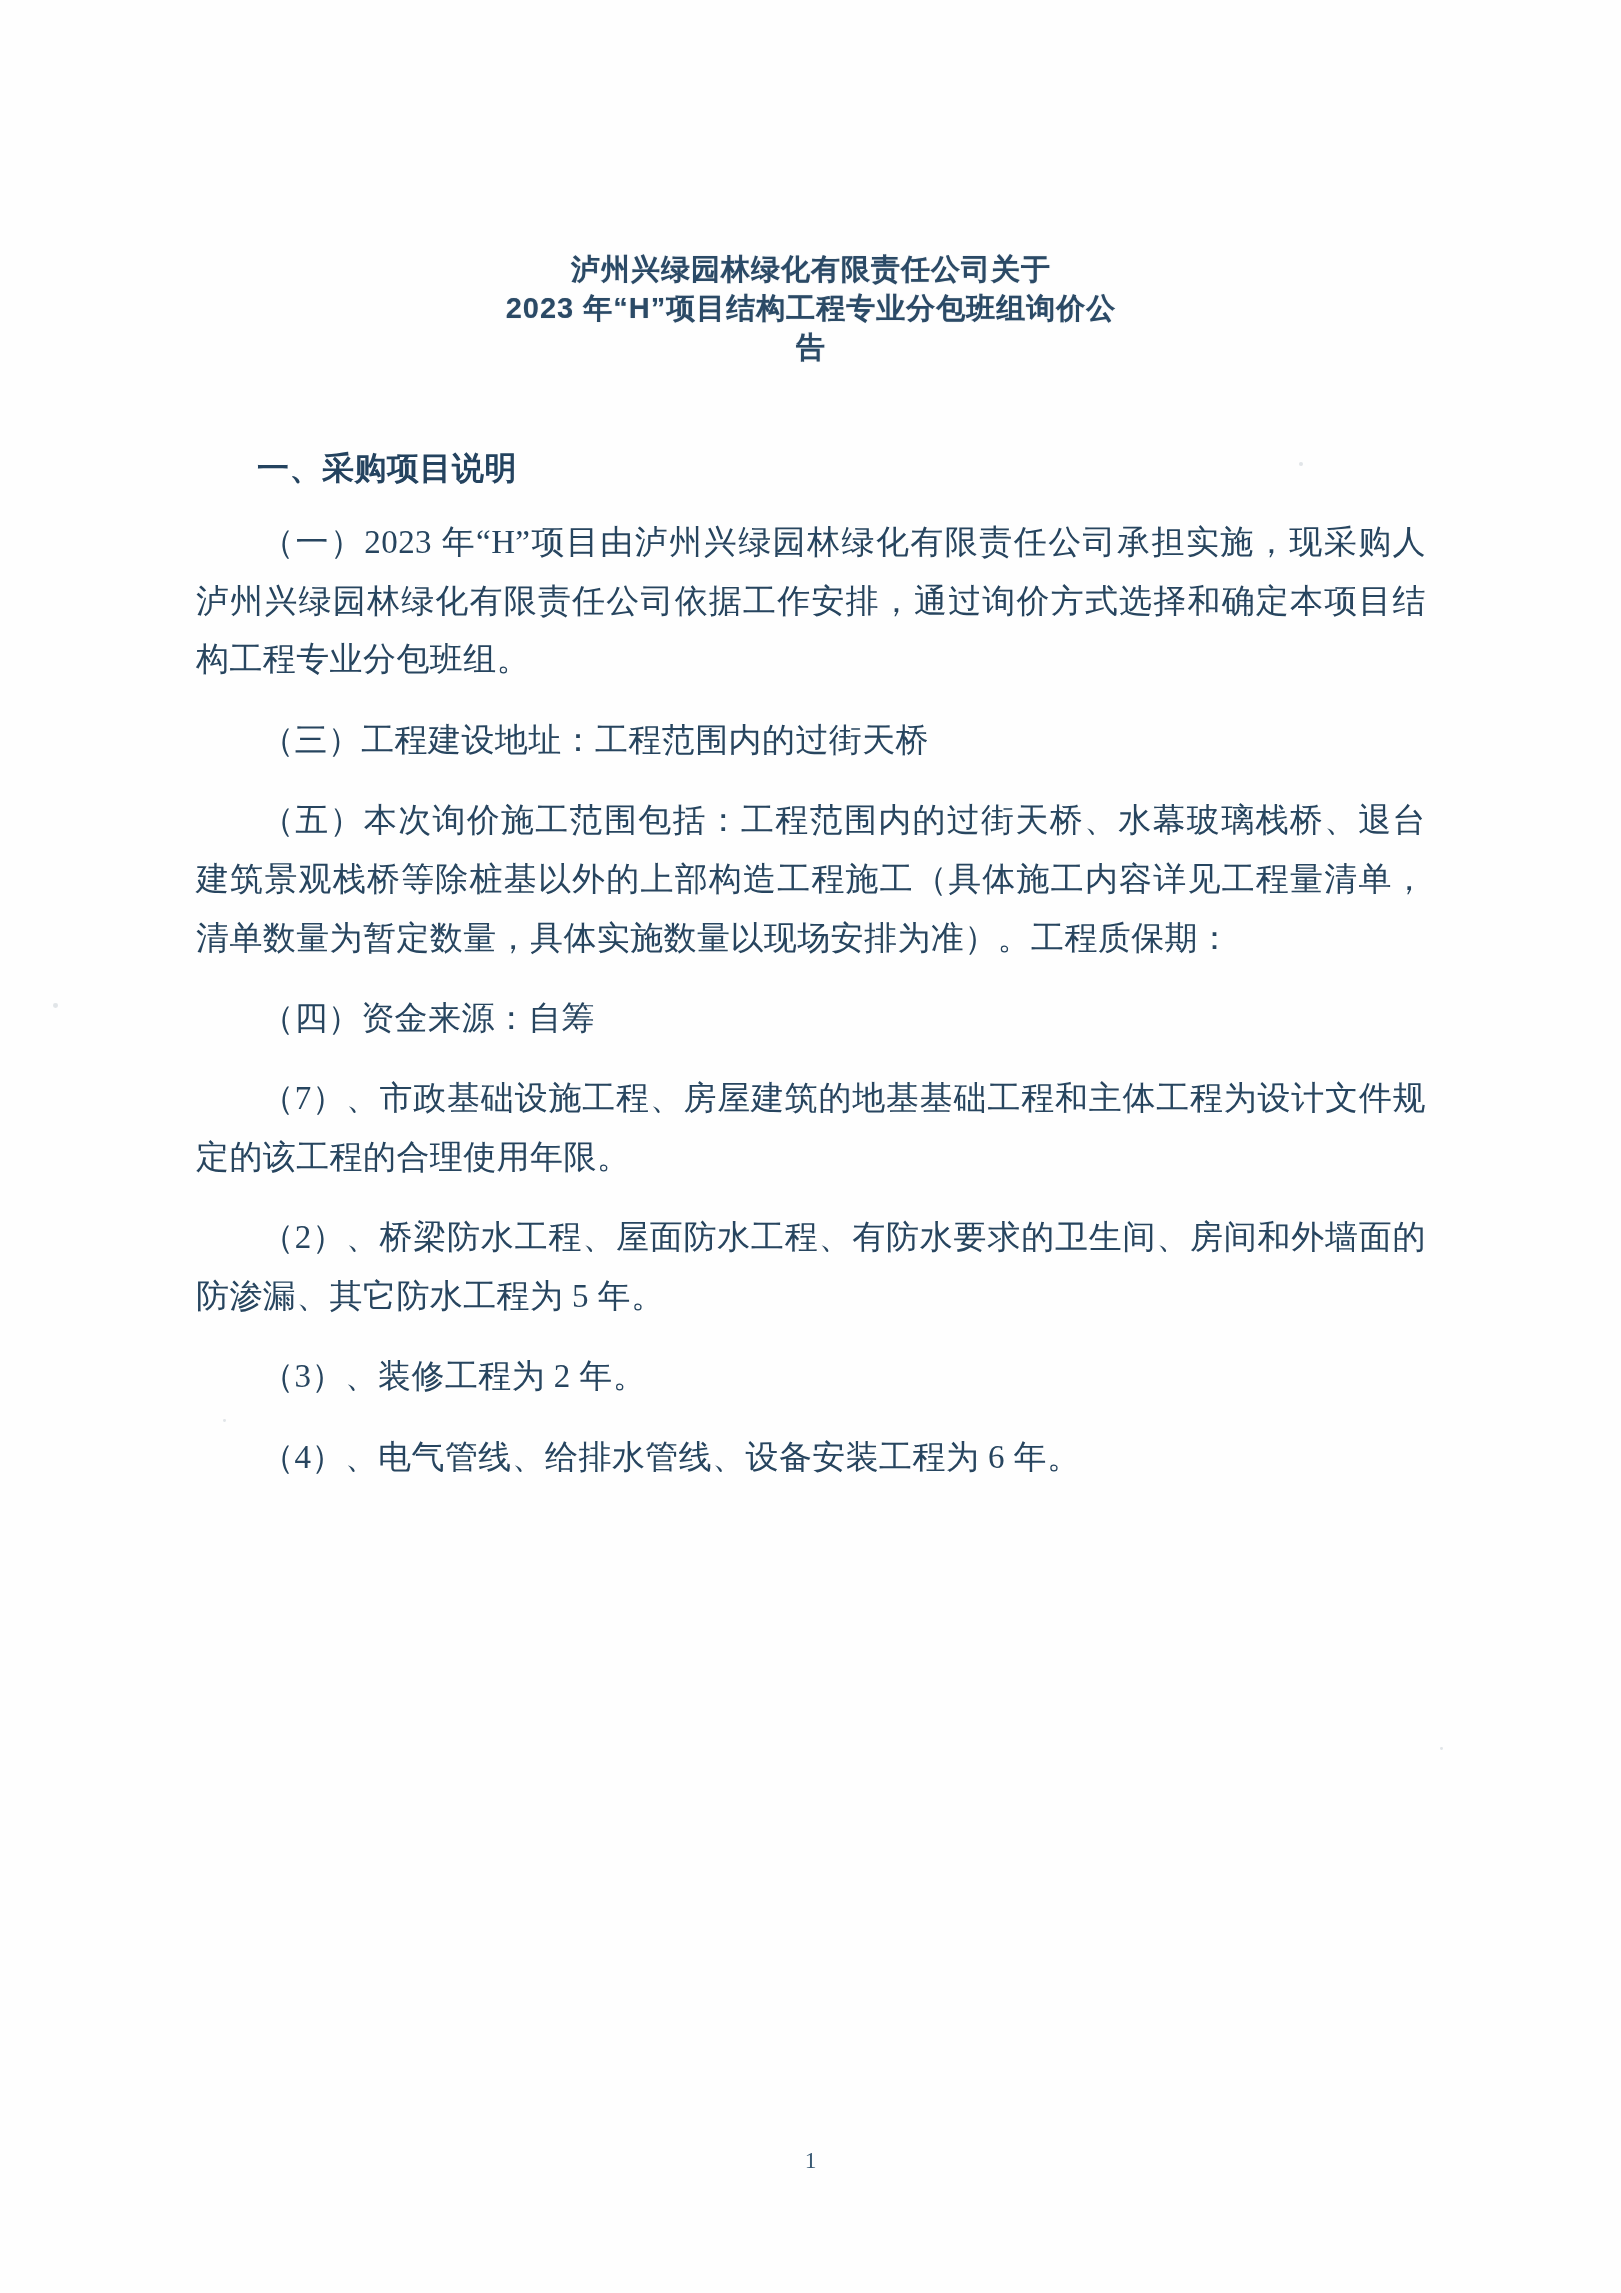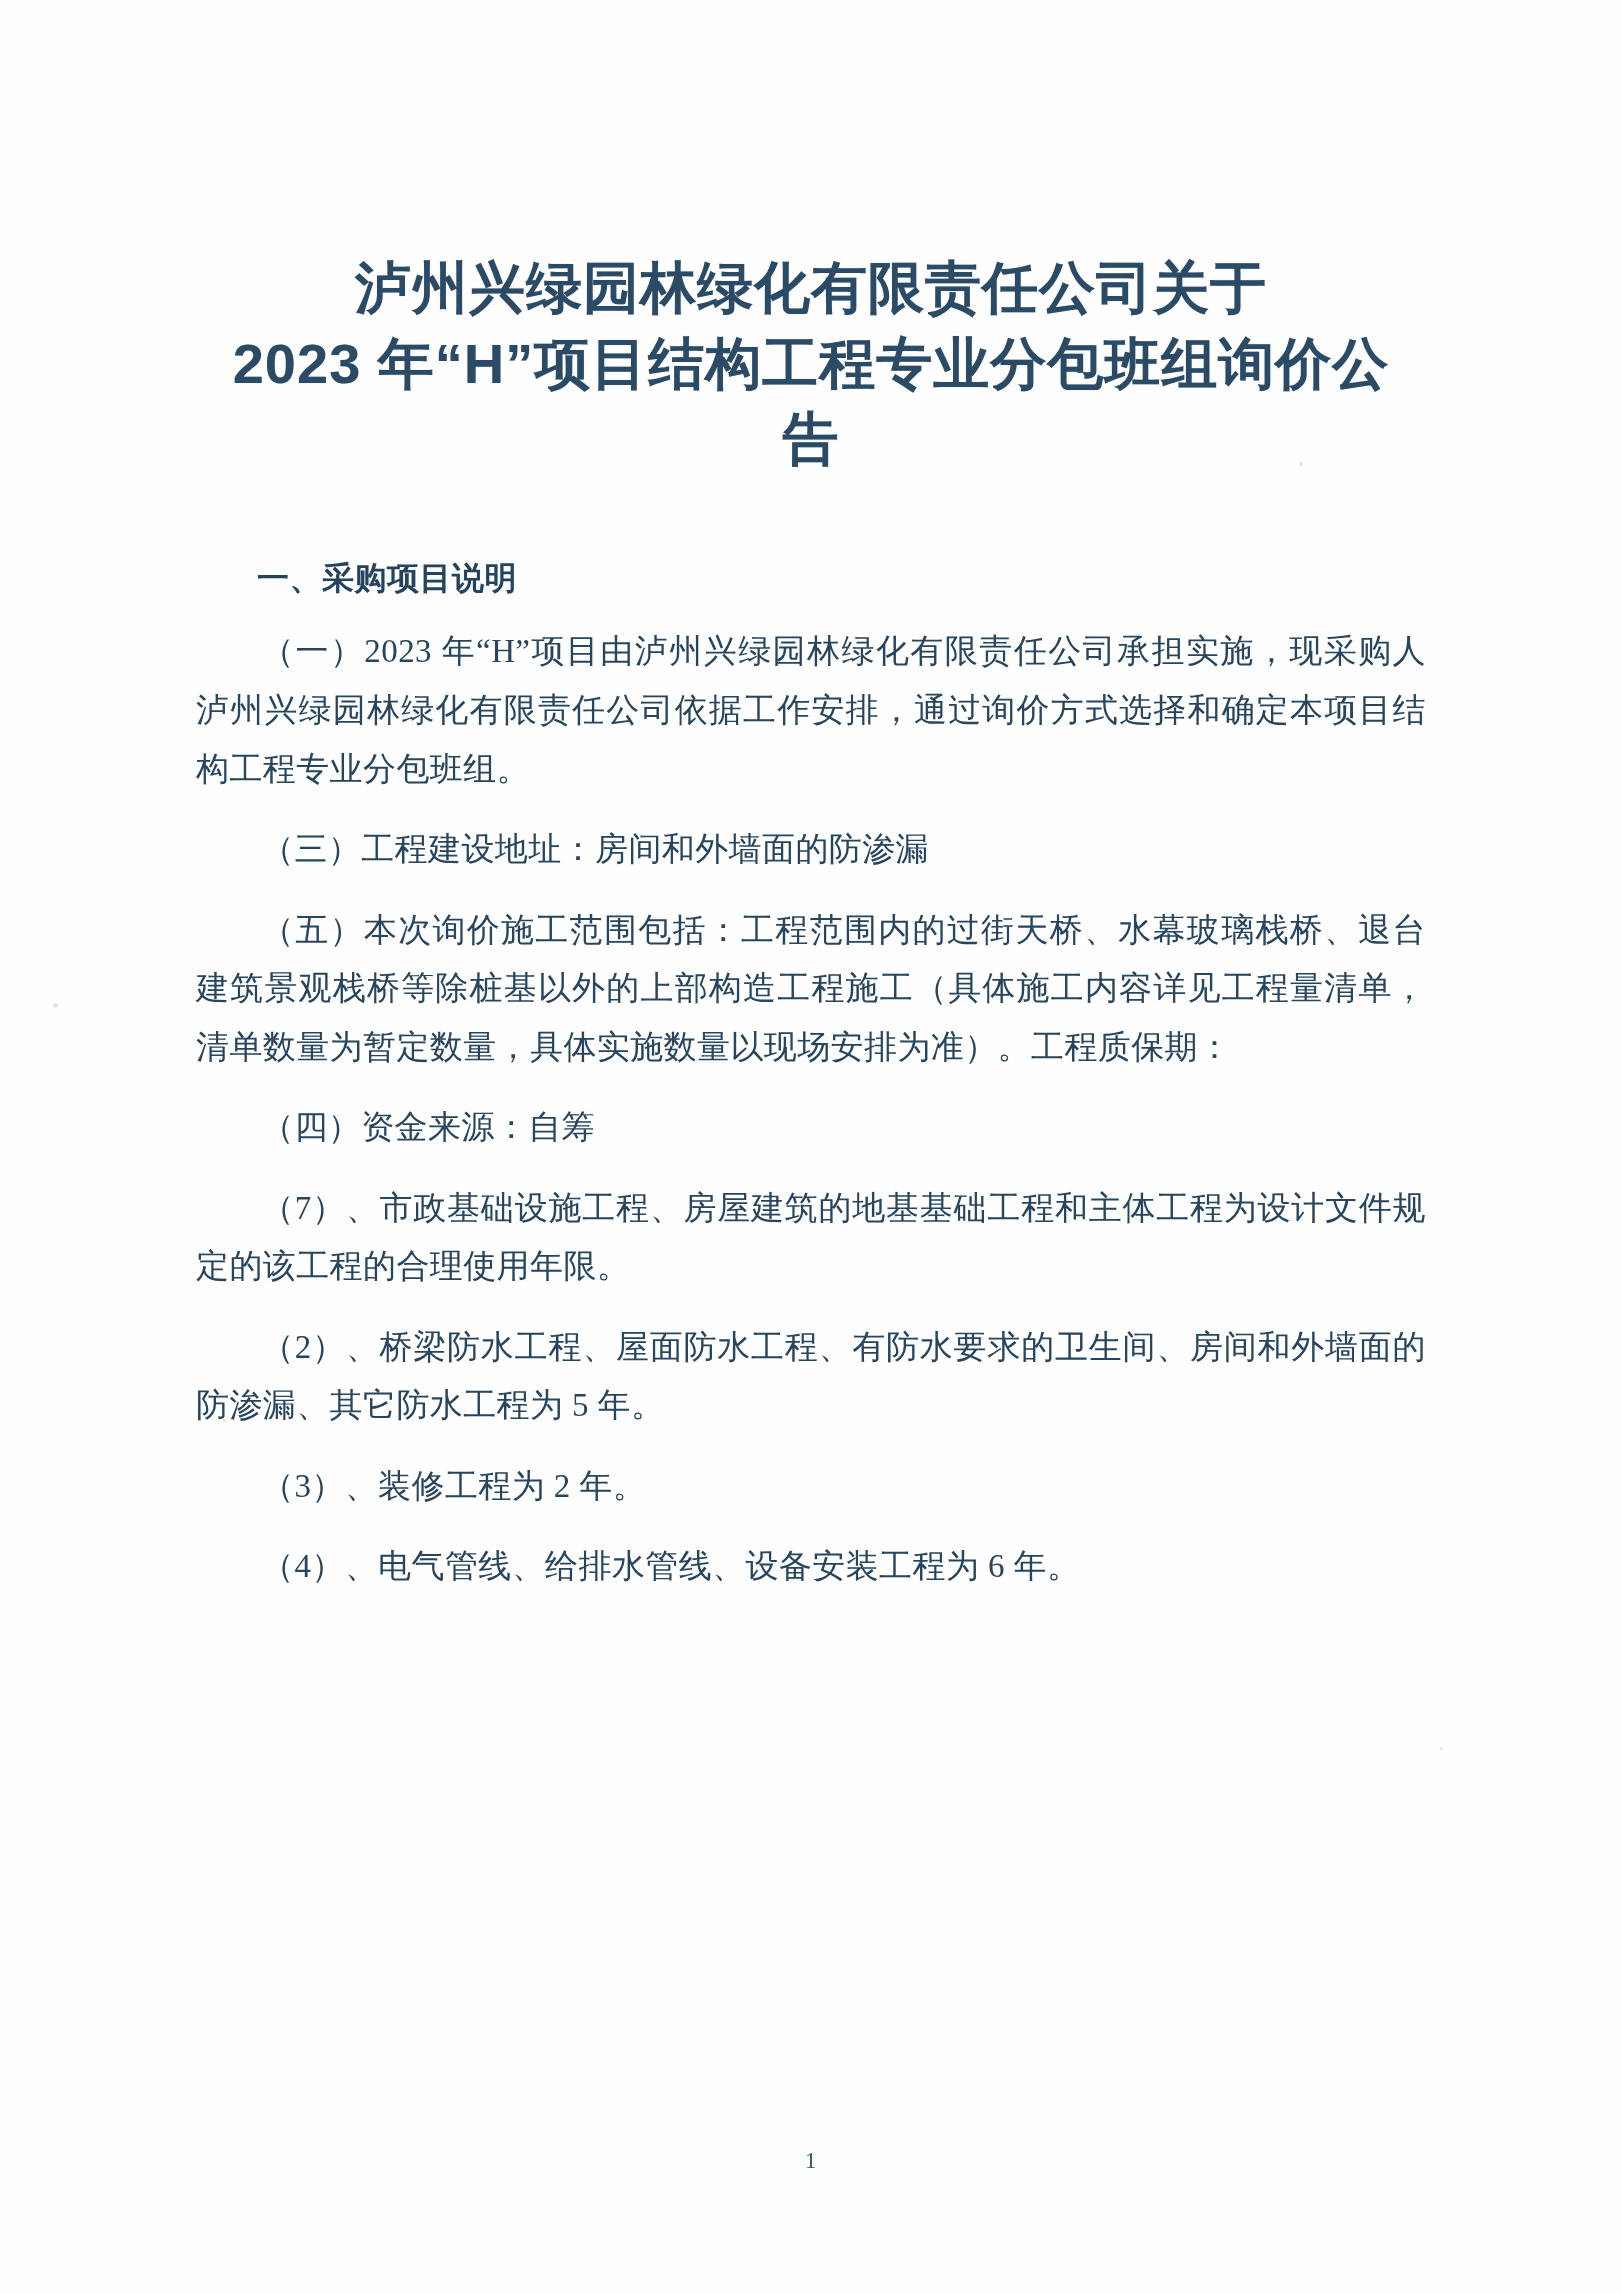--- a/index.html
+++ b/index.html
@@ -28,21 +28,21 @@
   .content {
     position: absolute;
     left: 196px;
     top: 250px;
     width: 1230px;
   }
   .doc-title {
     color: #2b4a66;
     font-family: "Liberation Sans", "DejaVu Sans", sans-serif;
     font-weight: bold;
-    font-size: 56px;
+    font-size: 29px;
     line-height: 1.35;
     text-align: center;
     letter-spacing: 1px;
     margin: 0;
     text-shadow: 0 0 1px rgba(43,74,102,0.35);
   }
   .doc-title .line2 {
     display: block;
   }
   .section-heading {
@@ -88,21 +88,21 @@
 
     <h1 class="doc-title">
       <span>泸州兴绿园林绿化有限责任公司关于</span>
       <span class="line2">2023 年“H”项目结构工程专业分包班组询价公</span>
       <span class="line2">告</span>
     </h1>
 
     <h2 class="section-heading">一、采购项目说明</h2>
 
     <p class="para" style="text-indent:65px;">（一）2023 年“H”项目由泸州兴绿园林绿化有限责任公司承担实施，现采购人泸州兴绿园林绿化有限责任公司依据工作安排，通过询价方式选择和确定本项目结构工程专业分包班组。</p>
-    <p class="para" style="text-indent:65px;">（三）工程建设地址：房间和外墙面的防渗漏</p>
+    <p class="para" style="text-indent:65px;">（三）工程建设地址：工程范围内的过街天桥</p>
     <p class="para" style="text-indent:65px;">（五）本次询价施工范围包括：工程范围内的过街天桥、水幕玻璃栈桥、退台建筑景观栈桥等除桩基以外的上部构造工程施工（具体施工内容详见工程量清单，清单数量为暂定数量，具体实施数量以现场安排为准）。工程质保期：</p>
     <p class="para" style="text-indent:65px;">（四）资金来源：自筹</p>
     <p class="para" style="text-indent:65px;">（7）、市政基础设施工程、房屋建筑的地基基础工程和主体工程为设计文件规定的该工程的合理使用年限。</p>
     <p class="para" style="text-indent:65px;">（2）、桥梁防水工程、屋面防水工程、有防水要求的卫生间、房间和外墙面的防渗漏、其它防水工程为 5 年。</p>
     <p class="para" style="text-indent:65px;">（3）、装修工程为 2 年。</p>
     <p class="para" style="text-indent:65px;">（4）、电气管线、给排水管线、设备安装工程为 6 年。</p>
 
   </div>
 
   <div class="page-number">1</div>

